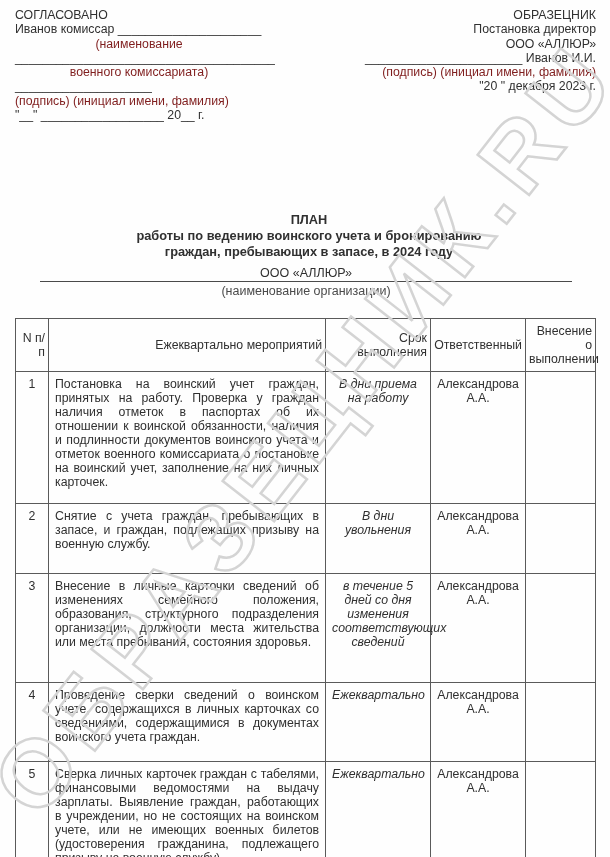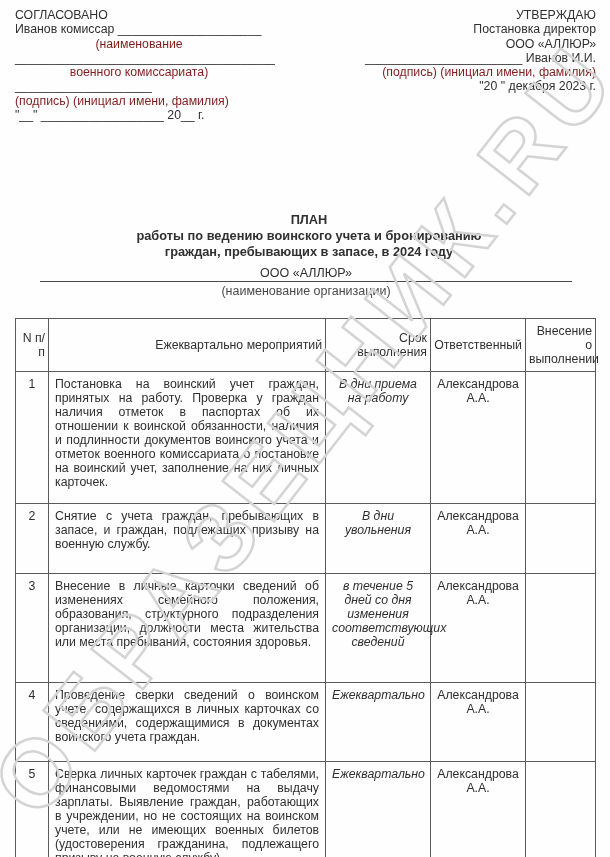--- a/index.html
+++ b/index.html
@@ -77,21 +77,21 @@
     <div class="nowrap"><span>Иванов комиссар</span> <span>_____________________</span></div>
     <div class="ctr hint mt4">(наименование</div>
     <div class="nowrap">______________________________________</div>
     <div class="ctr hint">военного комиссариата)</div>
     <div class="mt16 nowrap">____________________</div>
     <div class="hint pre nowrap">(подпись)  (инициал имени, фамилия)</div>
     <div class="mt16 pre nowrap">"__" __________________ 20__ г.</div>
   </div>
 
   <div class="hdr-right">
-    <div>УТВЕРЖДАЮ</div>
+    <div>ОБРАЗЕЦНИК</div>
     <div>Постановка директор</div>
     <div class="mt12">ООО «АЛЛЮР»</div>
     <div class="mt28 nowrap"><span>_______________________</span> <span>Иванов И.И.</span></div>
     <div class="hint pre nowrap">(подпись)   (инициал имени, фамилия)</div>
     <div class="mt13 pre nowrap">"20 " декабря  2023 г.</div>
   </div>
 
   <div class="title-block">
     <div>ПЛАН</div>
     <div>работы по ведению воинского учета и бронированию</div>

